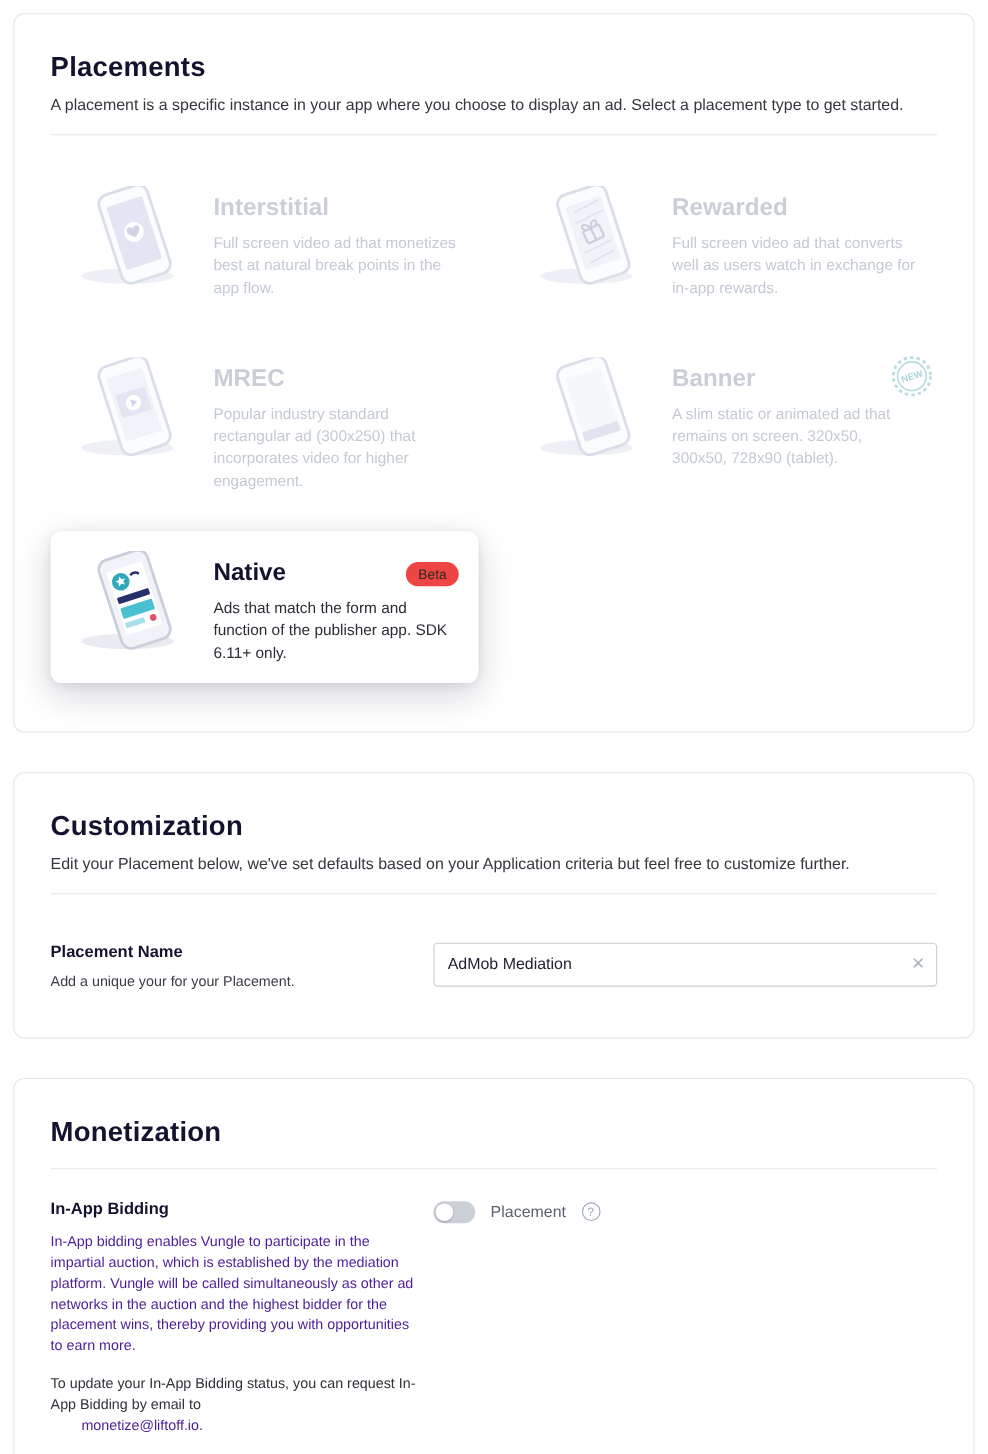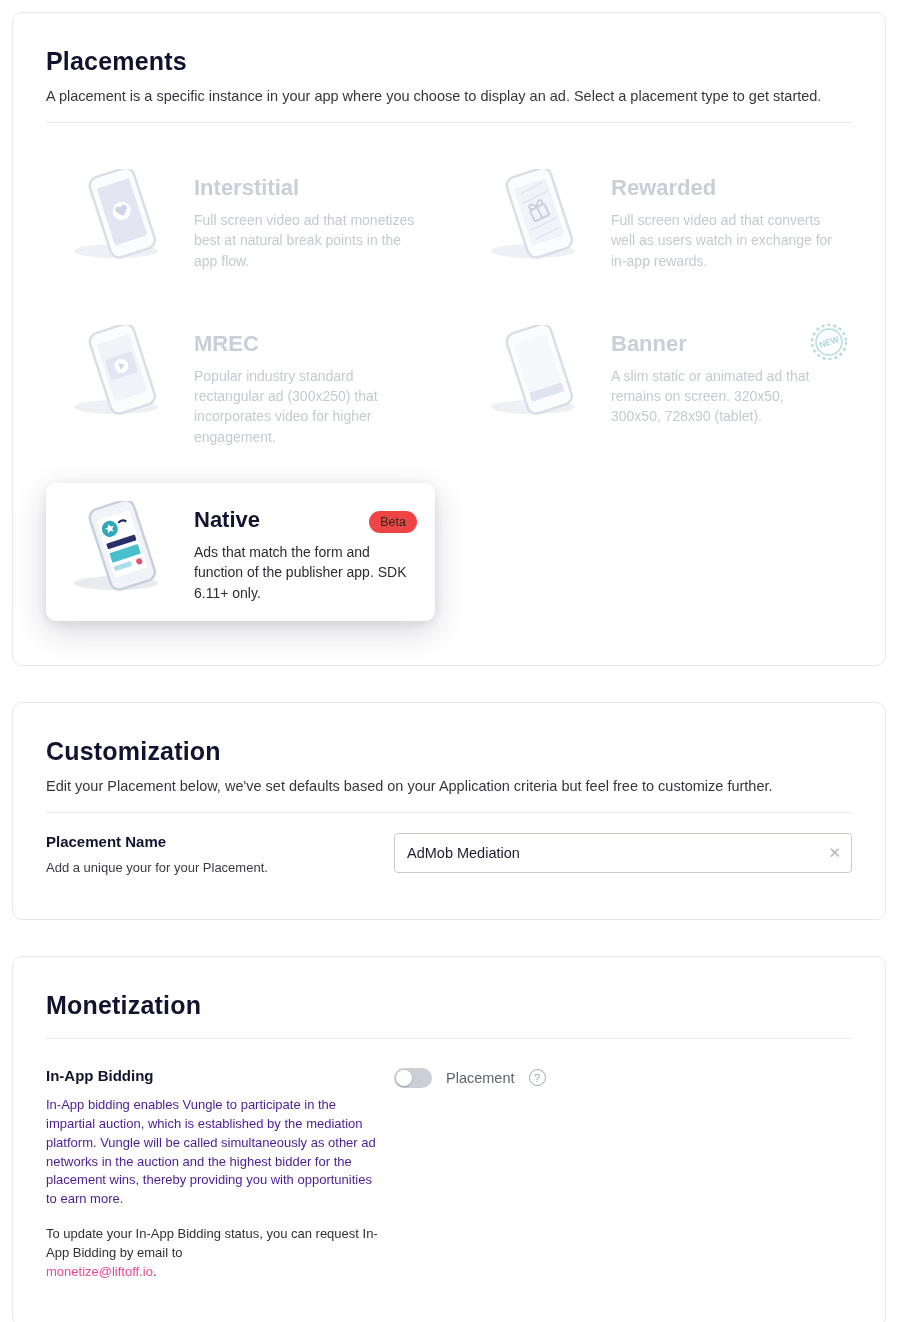--- a/index.html
+++ b/index.html
@@ -78,21 +78,21 @@
     color: #2b2b20;
     font-size: 12.5px;
     padding: 4px 11px;
     border-radius: 12px;
     margin-left: 12px;
   }
   .new-badge { position: absolute; top: 16px; right: 4px; width: 38px; height: 38px; }
 
   
   .field-row {
-    margin-top: 20px;
+    margin-top: 44px;
     display: flex;
     align-items: flex-start;
   }
   .field-left { width: 348px; flex-shrink: 0; }
   .field-label { font-size: 15px; font-weight: bold; color: #13132f; }
   .field-help { margin-top: 10px; font-size: 13px; color: #3a3a44; }
   .input-wrap {
     position: relative;
     flex: 1;
   }
@@ -114,21 +114,21 @@
     color: #aeb4bd;
     cursor: pointer;
     line-height: 20px;
   }
 
   
   .mono-row { margin-top: 28px; display: flex; align-items: flex-start; }
   .mono-left { width: 348px; flex-shrink: 0; }
   .mono-desc { margin-top: 12px; font-size: 13px; line-height: 1.45; color: #4c1d95; max-width: 332px; }
   .mono-note { margin-top: 16px; font-size: 13px; line-height: 1.45; color: #30303a; max-width: 332px; }
-  .email-link { color: #ec4899; text-decoration: none; cursor: pointer; }
+  .email-link { color: #4c1d95; text-decoration: none; cursor: pointer; margin-left: 28px; }
   .toggle-row { display: flex; align-items: center; gap: 14px; padding-top: 1px; }
   .toggle {
     width: 38px; height: 20px;
     background: #cbd0d6;
     border-radius: 10px;
     position: relative;
     cursor: pointer;
     flex-shrink: 0;
   }
   .toggle .knob {

